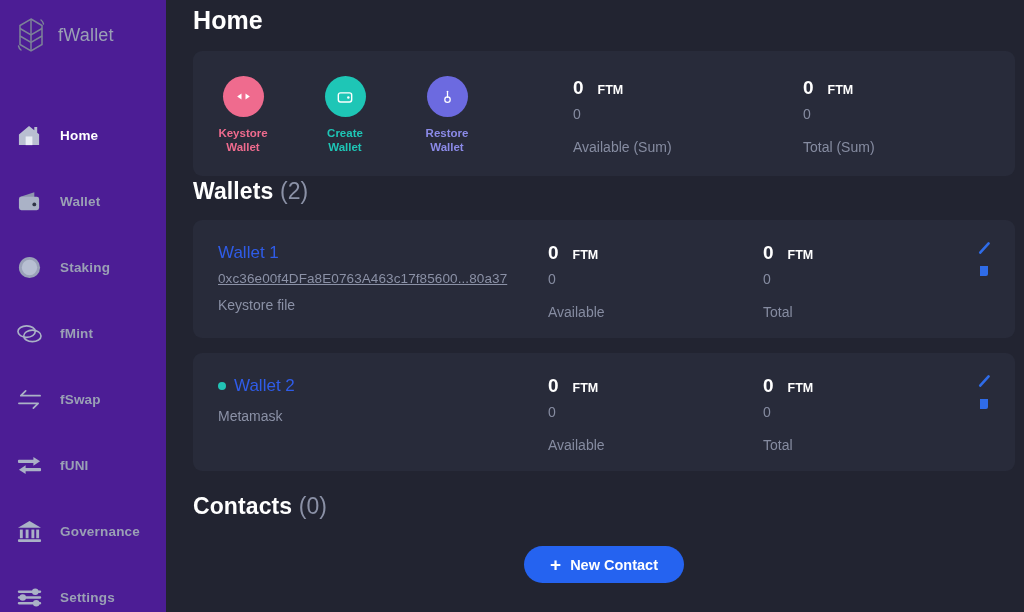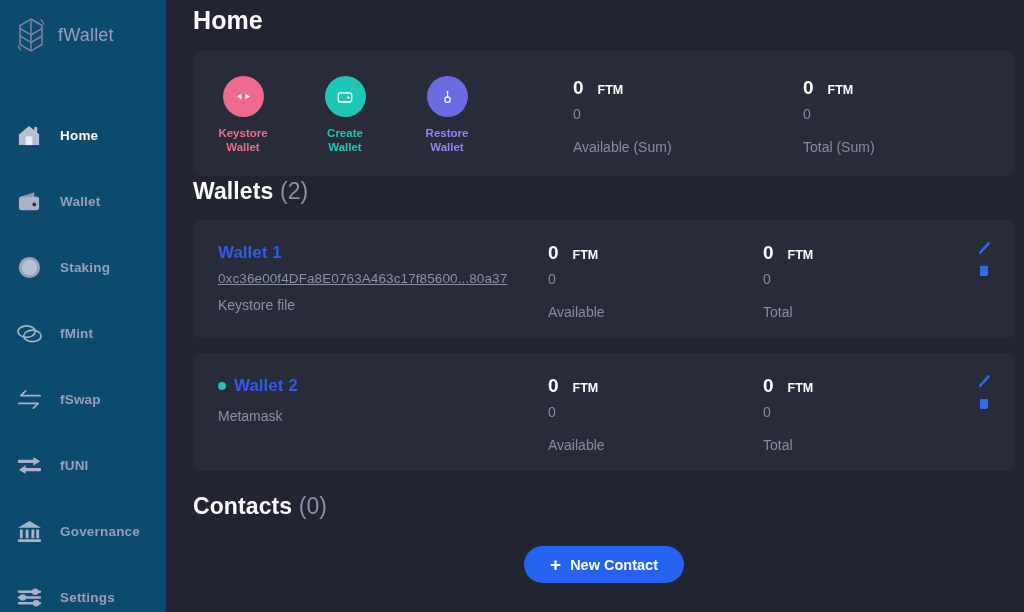--- a/index.html
+++ b/index.html
@@ -7,21 +7,21 @@
     width: 1024px; height: 612px;
     background: #222431;
     font-family: "Liberation Sans", sans-serif;
     overflow: hidden;
   }
   .app { display: flex; width: 1024px; height: 612px; }
 
   
   .sidebar {
     width: 167px; flex: 0 0 167px; height: 612px;
-    background: #0c4a6e;
+    background: #4c1d95;
     border-right: 1px solid #22242f;
     position: relative;
   }
   .brand {
     display: flex; align-items: center;
     padding: 14px 0 0 14px; height: 56px;
     gap: 10px;
   }
   .brand-logo { width: 34px; height: 40px; flex: 0 0 34px; }
   .brand-name {
@@ -83,21 +83,21 @@
   
   .wallets-head { margin-top: 2px; }
   .wallet-card {
     margin-top: 15px; margin-right: 9px;
     background: #282b3a; border-radius: 9px;
     height: 118px; display: flex; align-items: flex-start;
     padding: 22px 0 0 25px; position: relative;
   }
   .w-info { width: 330px; }
   .w-name {
-    font-size: 17px; font-weight: 700; color: #2f5ce8;
+    font-size: 17px; font-weight: 400; color: #2f5ce8;
     display: flex; align-items: center; gap: 8px; line-height: 22px;
   }
   .w-dot { width: 8px; height: 8px; border-radius: 50%; background: #22c3b5; flex:0 0 8px; }
   .w-addr { color: #8b91a6; font-size: 13.5px; margin-top: 7px; letter-spacing: .1px; text-decoration: underline; }
   .w-type { color: #8b91a6; font-size: 14px; margin-top: 11px; }
   .w-bal { width: 215px; }
   .w-actions {
     position: absolute; right: 22px; top: 20px;
     display: flex; flex-direction: column; gap: 7px; align-items: center;
   }

